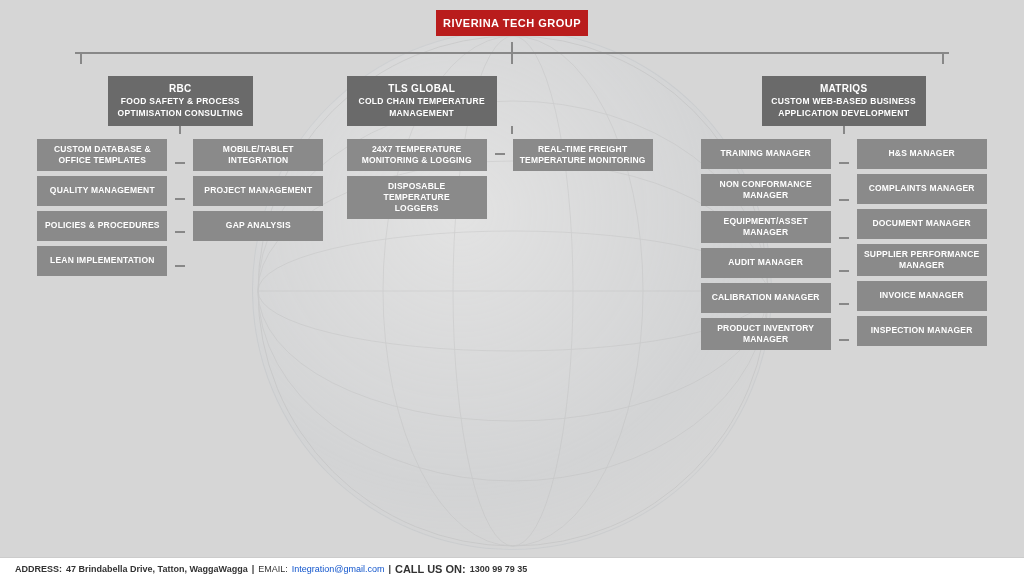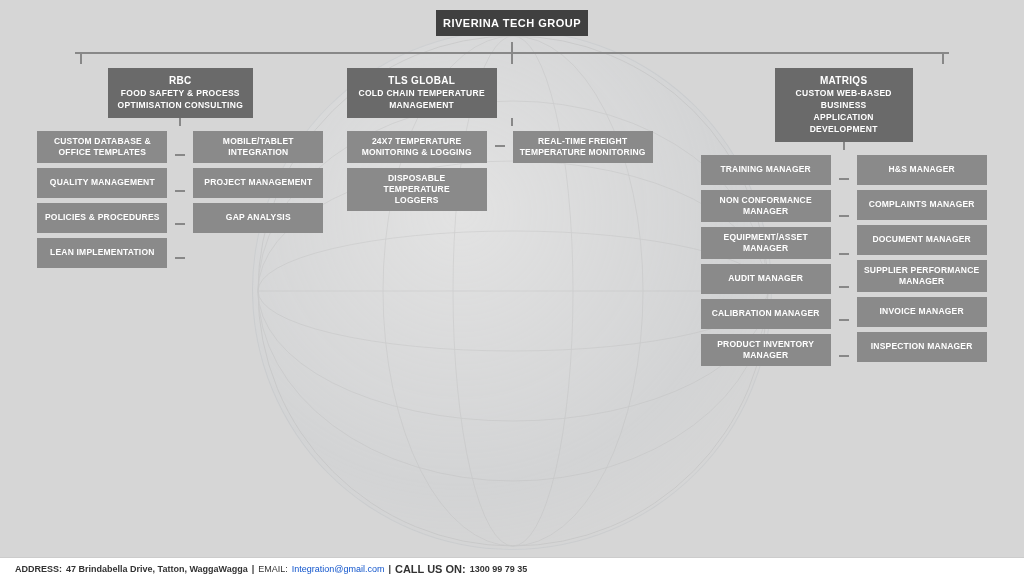--- a/index.html
+++ b/index.html
@@ -34,37 +34,37 @@
     }
 
     
     .top-node {
       display: flex;
       justify-content: center;
       margin-bottom: 6px;
     }
 
     .box-root {
-      background: #404040;
+      background: #b91c1c;
       color: #fff;
       font-size: 11px;
       font-weight: bold;
       letter-spacing: 0.5px;
       padding: 7px 7px;
       text-align: center;
       text-transform: uppercase;
     }
 
     
     .columns-row {
       display: flex;
       justify-content: space-between;
       align-items: flex-start;
       gap: 1px;
-      margin-top: 4px;
+      margin-top: 12px;
     }
 
     .column {
       display: flex;
       flex-direction: column;
       align-items: center;
       flex: 1;
     }
 
     
@@ -79,21 +79,21 @@
       text-align: center;
       line-height: 1.4;
       width: 145px;
     }
 
     .box-section.tls {
       width: 150px;
     }
 
     .box-section.matriqs {
-      width: 138px;
+      width: 164px;
     }
 
     
     .box-item {
       background: #8a8a8a;
       color: #fff;
       font-size: 8.5px;
       font-weight: bold;
       text-transform: uppercase;
       letter-spacing: 0.2px;

